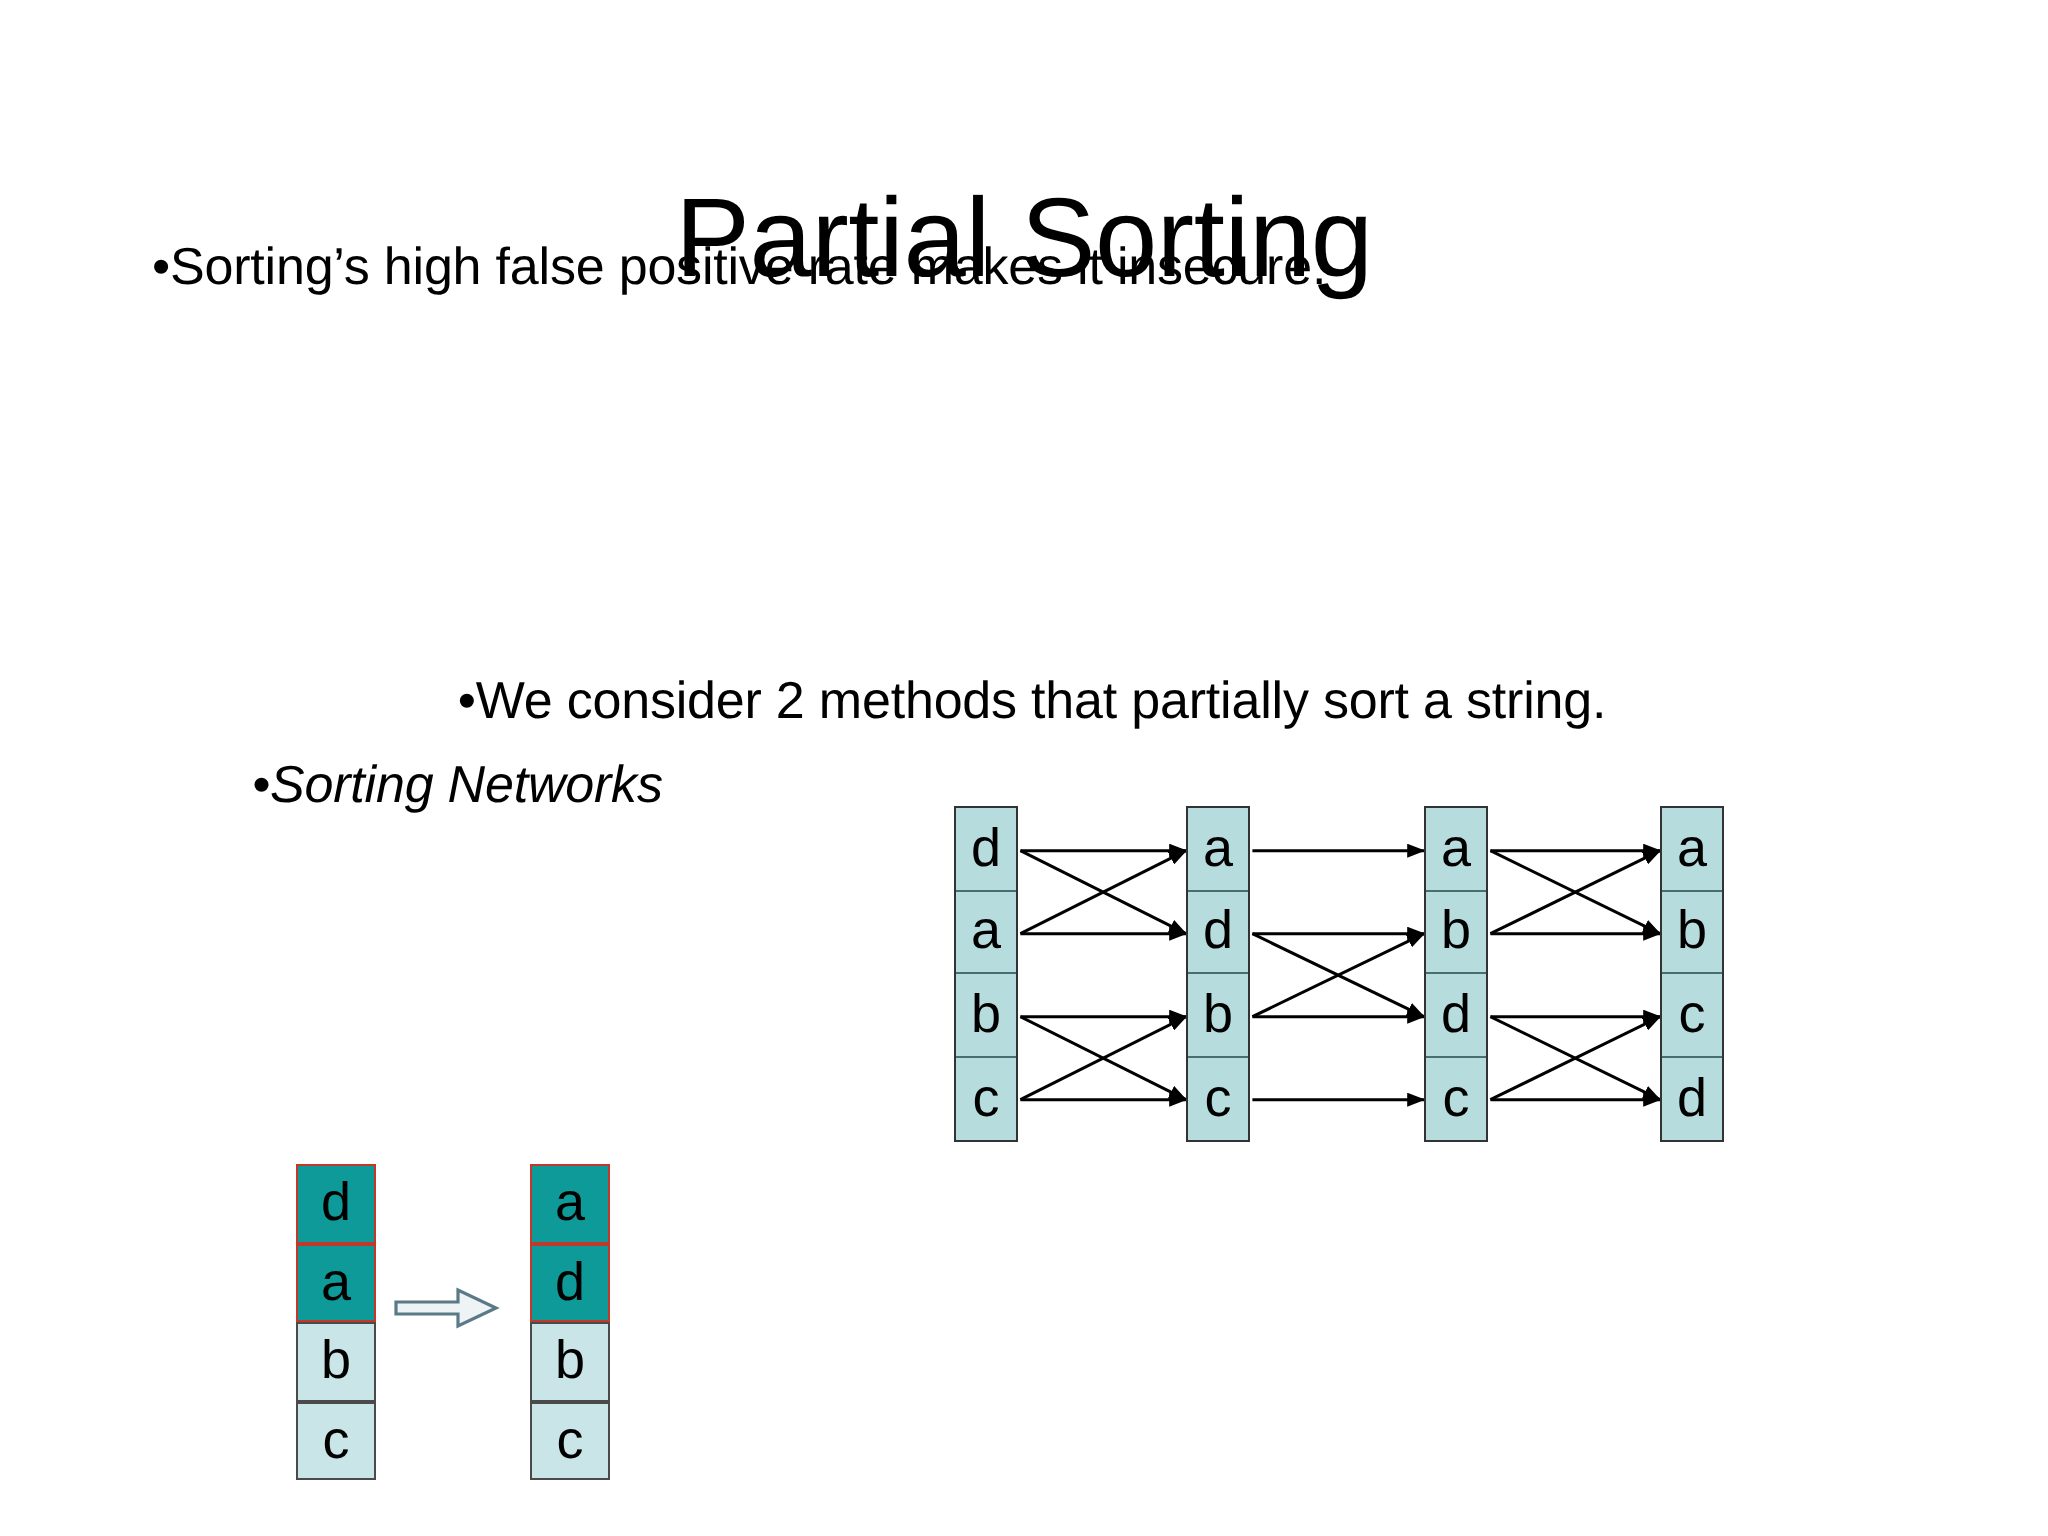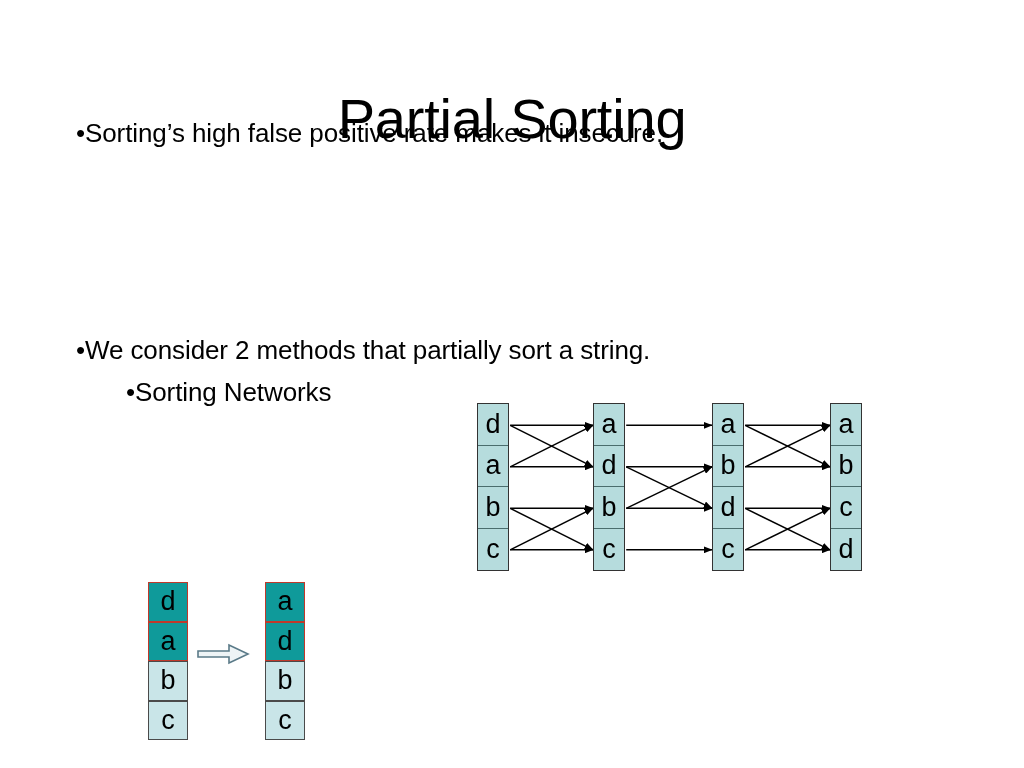--- a/index.html
+++ b/index.html
@@ -36,25 +36,25 @@
   }
 
   .bullet {
     position: absolute;
     font-size: 26px;
     line-height: 1.32;
     white-space: pre-wrap;
     letter-spacing: -0.1px;
   }
   .bullet.lvl1 { left: 76px; width: 880px; }
-  .bullet.lvl2 { left: 126px; width: 700px; }
+  .bullet.lvl2 { left: 126px; width: 700px; font-style: italic; }
 
   #b1 { top: 116px; }
   #b2 { top: 213px; width: 830px; }
-  #b3 { top: 333px; }
+  #b3 { top: 333px; text-align: center; }
   #b4 { top: 375px; }
   #b5 { top: 537px; }
 
   
   #network {
     position: absolute;
     left: 465px;
     top: 392px;
     width: 410px;
     height: 185px;

